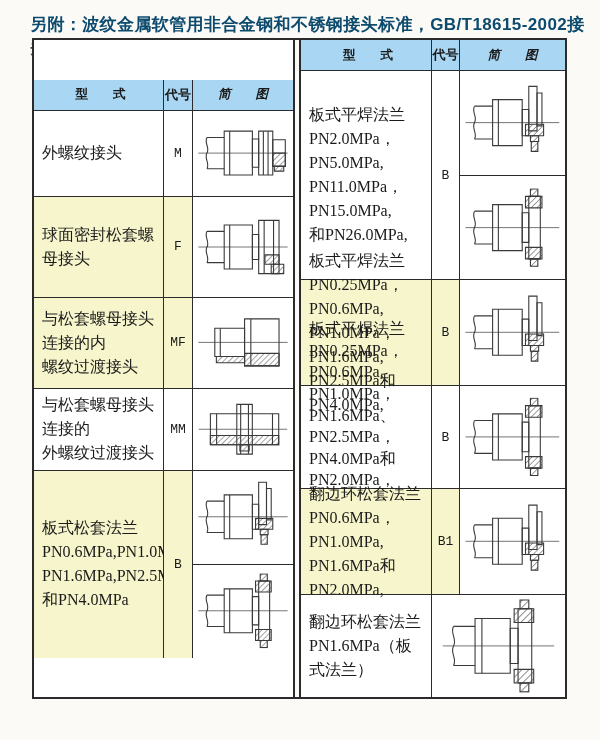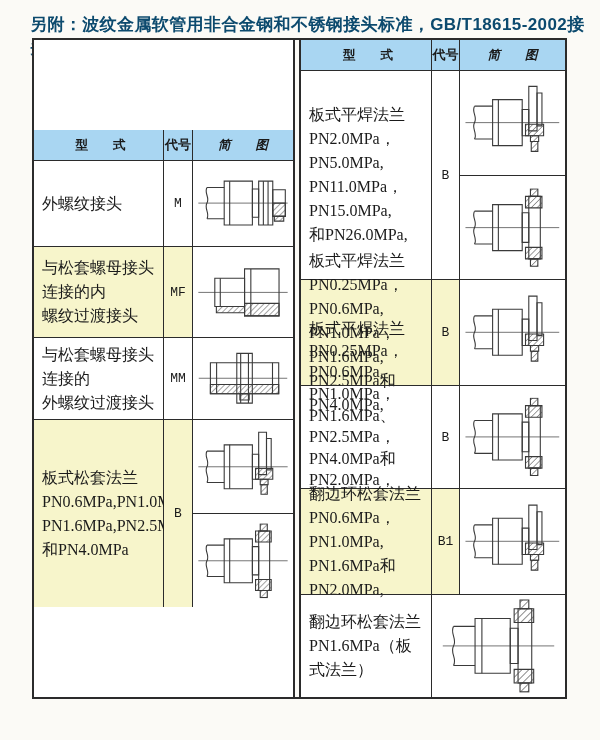--- a/index.html
+++ b/index.html
@@ -180,20 +180,33 @@
       <div class="cell code">M</div>
       <div class="cell diag">
           <div class="dsub">
             <svg viewBox="0 0 120 96">
               <use href="#sym-m"></use>
             </svg>
           </div>
         </div>
     </div>
 
+    <div class="row" style="height:101px">
+      <div class="cell type yellow">
+          <span class="tt">球面密封松套螺母接头</span>
+        </div>
+      <div class="cell code yellow">F</div>
+      <div class="cell diag">
+          <div class="dsub">
+            <svg viewBox="0 0 120 96">
+              <use href="#sym-f"></use>
+            </svg>
+          </div>
+        </div>
+    </div>
 
     <div class="row" style="height:91px">
       <div class="cell type yellow">
           <span class="tt">与松套螺母接头连接的内
 螺纹过渡接头</span>
         </div>
       <div class="cell code yellow">MF</div>
       <div class="cell diag">
           <div class="dsub">
             <svg viewBox="0 0 120 96">

